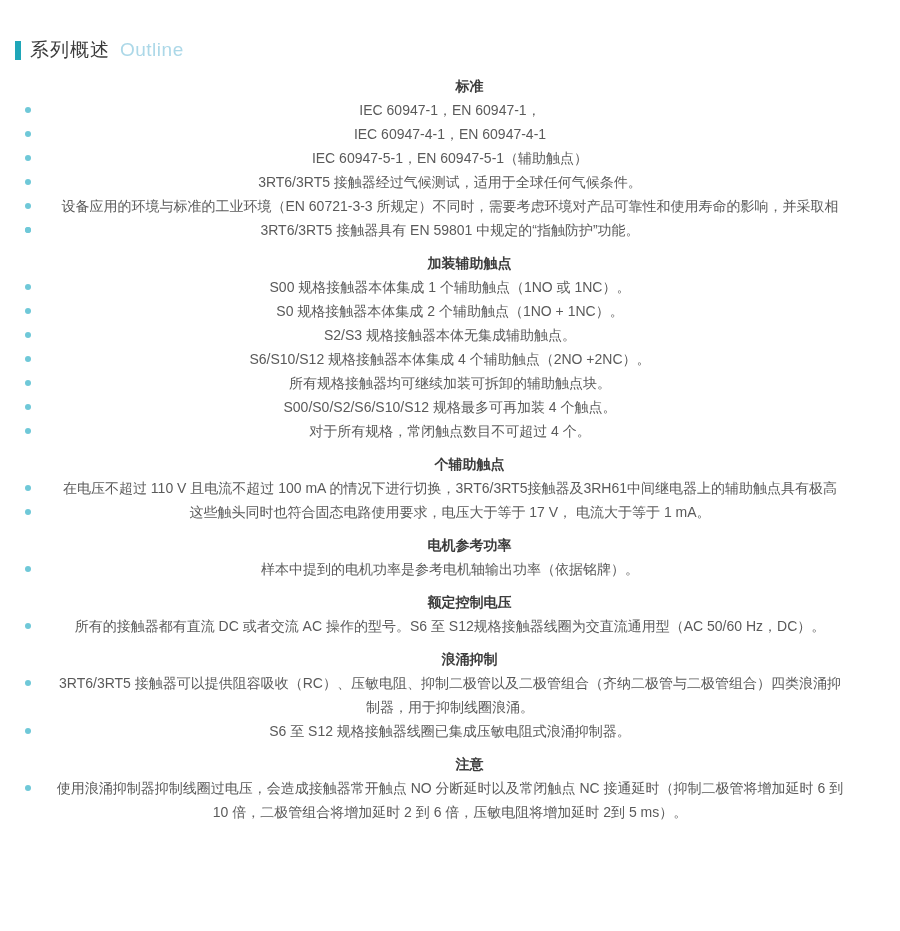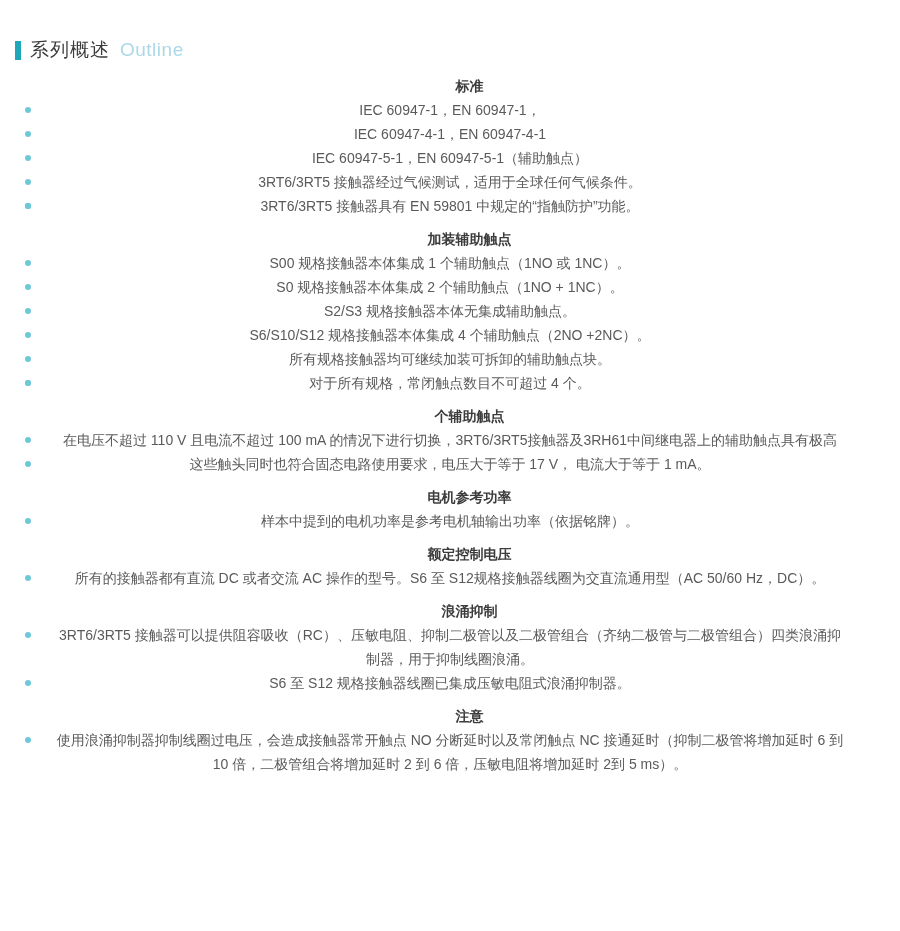--- a/index.html
+++ b/index.html
@@ -88,32 +88,32 @@
     <span class="title-cn">系列概述</span>
     <span class="title-en">Outline</span>
   </div>
   <div class="content" id="sections">
       <section class="doc-section">
         <div class="section-heading">标准</div>
         <div class="line"><span class="bullet"></span><span>IEC 60947-1，EN 60947-1，</span></div>
         <div class="line"><span class="bullet"></span><span>IEC 60947-4-1，EN 60947-4-1</span></div>
         <div class="line"><span class="bullet"></span><span>IEC 60947-5-1，EN 60947-5-1（辅助触点）</span></div>
         <div class="line"><span class="bullet"></span><span>3RT6/3RT5 接触器经过气候测试，适用于全球任何气候条件。</span></div>
-        <div class="line"><span class="bullet"></span></div>
+        <div class="line"><span class="bullet"></span><span>设备应用的环境与标准的工业环境（EN 60721-3-3 所规定）不同时，需要考虑环境对产品可靠性和使用寿命的影响，并采取相</span></div>
         <div class="line"><span class="bullet"></span></div>
         <div class="line"><span class="bullet"></span><span>3RT6/3RT5 接触器具有 EN 59801 中规定的“指触防护”功能。</span></div>
       </section>
       <section class="doc-section">
         <div class="section-heading">加装辅助触点</div>
         <div class="line"><span class="bullet"></span><span>S00 规格接触器本体集成 1 个辅助触点（1NO 或 1NC）。</span></div>
         <div class="line"><span class="bullet"></span><span>S0 规格接触器本体集成 2 个辅助触点（1NO + 1NC）。</span></div>
         <div class="line"><span class="bullet"></span><span>S2/S3 规格接触器本体无集成辅助触点。</span></div>
         <div class="line"><span class="bullet"></span><span>S6/S10/S12 规格接触器本体集成 4 个辅助触点（2NO +2NC）。</span></div>
         <div class="line"><span class="bullet"></span><span>所有规格接触器均可继续加装可拆卸的辅助触点块。</span></div>
-        <div class="line"><span class="bullet"></span></div>
+        <div class="line"><span class="bullet"></span><span>S00/S0/S2/S6/S10/S12 规格最多可再加装 4 个触点。</span></div>
         <div class="line"><span class="bullet"></span><span>对于所有规格，常闭触点数目不可超过 4 个。</span></div>
       </section>
       <section class="doc-section">
         <div class="section-heading">个辅助触点</div>
         <div class="line"><span class="bullet"></span><span>在电压不超过 110 V 且电流不超过 100 mA 的情况下进行切换，3RT6/3RT5接触器及3RH61中间继电器上的辅助触点具有极高</span></div>
         <div class="line"><span class="bullet"></span><span>这些触头同时也符合固态电路使用要求，电压大于等于 17 V， 电流大于等于 1 mA。</span></div>
       </section>
       <section class="doc-section">
         <div class="section-heading">电机参考功率</div>
         <div class="line"><span class="bullet"></span><span>样本中提到的电机功率是参考电机轴输出功率（依据铭牌）。</span></div>

